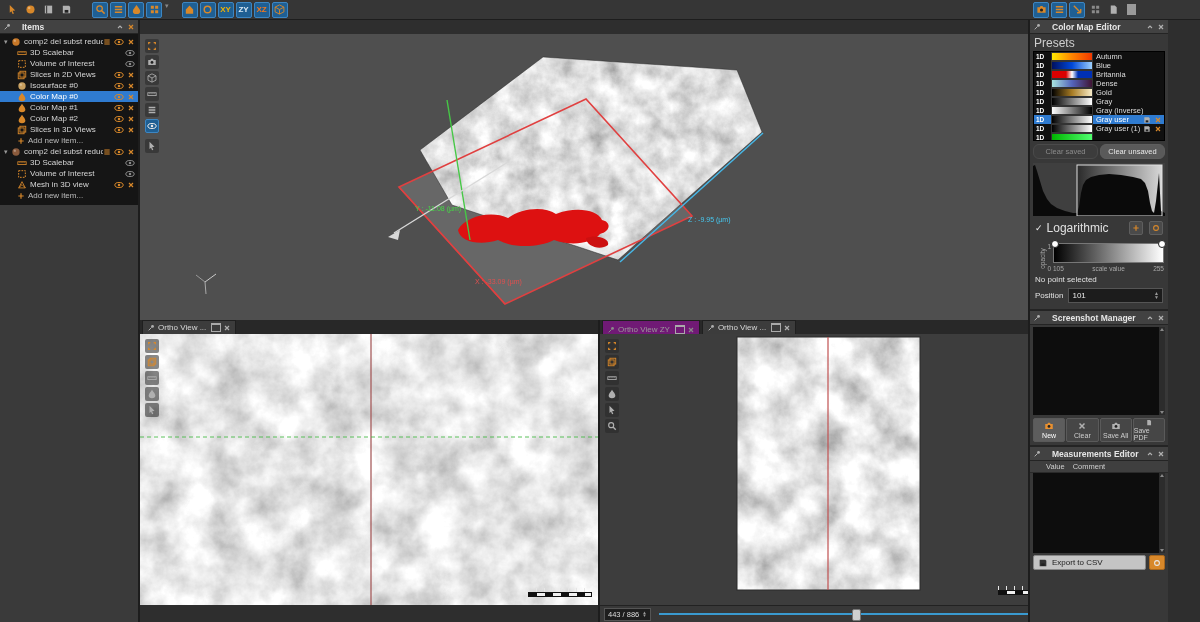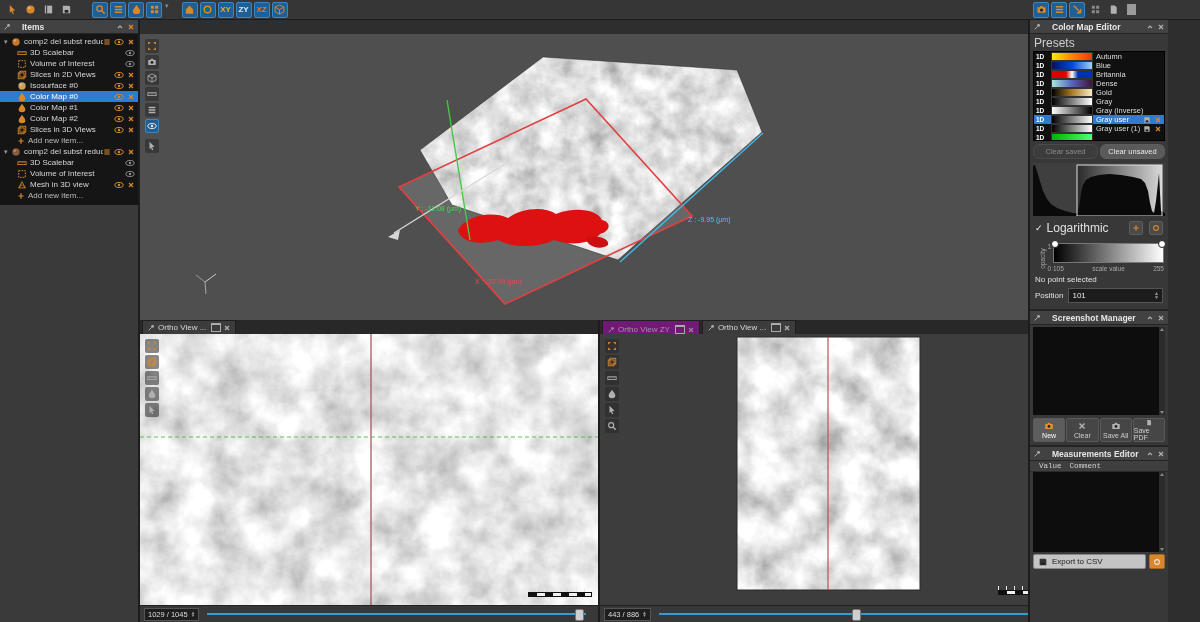--- a/index.html
+++ b/index.html
@@ -89,21 +89,21 @@
   .sbar{position:absolute;right:0;top:0;bottom:0;width:6px;background:#2c2c2c;}
   .sbar:before{content:"";position:absolute;top:1px;left:1px;border-left:2px solid transparent;border-right:2px solid transparent;border-bottom:3px solid #888;}
   .sbar:after{content:"";position:absolute;bottom:1px;left:1px;border-left:2px solid transparent;border-right:2px solid transparent;border-top:3px solid #888;}
   .field{background:#1c1c1c;border:1px solid #555;color:#e8e8e8;font-size:8px;
          display:flex;align-items:center;padding:0 3px;height:13px;}
   .fspin{margin-left:auto;display:flex;flex-direction:column;line-height:3.5px;font-size:5px;color:#999;}
   .gradstrip{height:18px;background:linear-gradient(90deg,#000,#fff);border:1px solid #777;position:relative;}
   .cpt{position:absolute;width:6px;height:6px;border-radius:50%;background:#fff;border:1px solid #222;top:-4px;}
   .axlbl{font-size:6.5px;color:#a8a8a8;}
   #me-cols{display:flex;gap:8px;background:#3f3f3f;border-bottom:1px solid #2a2a2a;
-           padding:1px 9px;font-size:7.5px;color:#cfcfcf;font-family:Liberation Mono, monospace;}
+           padding:1px 16px;font-size:7.5px;color:#cfcfcf;}
   .exportbar{display:flex;align-items:center;gap:3px;padding:2px 3px;}
   .exbtn{flex:1;height:13px;background:#c4c4c4;border:1px solid #888;border-radius:2px;color:#1c1c1c;
          font-size:8px;display:flex;align-items:center;gap:4px;padding:0 4px;}
   .orbtn{width:14px;height:13px;background:#d8882a;border:1px solid #a8661c;border-radius:2px;
          display:flex;align-items:center;justify-content:center;}
   .checkrow{display:flex;align-items:center;padding:2px 5px;gap:4px;}
   .chk{color:#f0f0f0;font-size:9px;}
 </style>
 </head>
 <body>
@@ -658,32 +658,20 @@
             <svg class="i10 gy">
               <use href="#s-pointer"></use>
             </svg>
           </div>
       </div>
       <div class="ruler" style="right:6px;bottom:8px;">
         <div class="tk"></div>
           <div class="bar"></div>
       </div>
     </div>
-    <div class="statusbar">
-      <div class="counter">
-        <span>1029 / 1045</span>
-        <span class="spin">
-            <span>▲</span>
-            <span>▼</span>
-          </span>
-      </div>
-      <div class="strack">
-        <div class="shandle" style="right:2px;"></div>
-      </div>
-    </div>
   </div>
 
   <div id="ortho2">
     <div class="tabbar">
       <div class="tab inactive">
         <svg class="i8 dm">
             <use href="#s-pin"></use>
           </svg>
         <span class="tlbl" style="color:#9a9a9a">Ortho View ZY</span>
         <span class="winic"></span>

